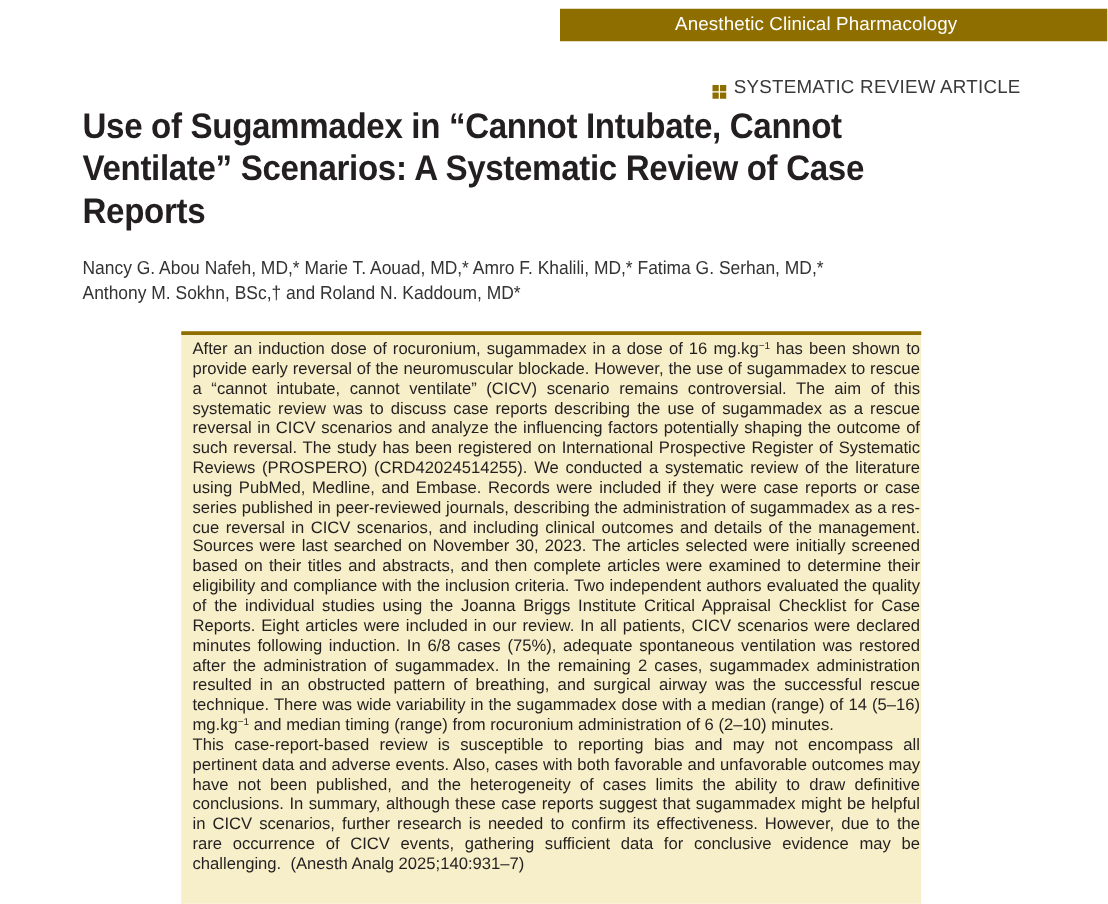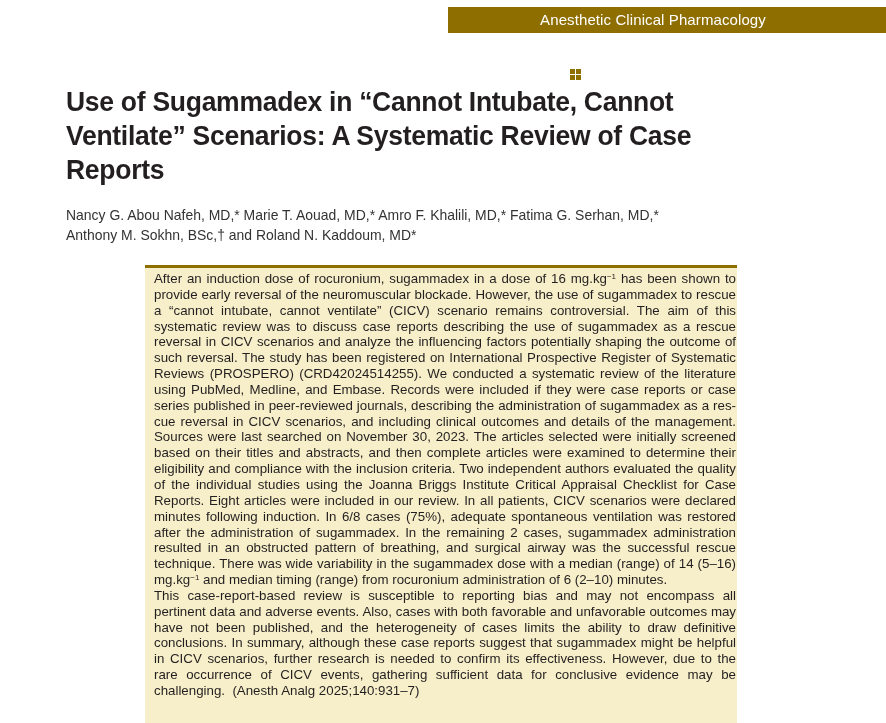--- a/index.html
+++ b/index.html
@@ -33,21 +33,21 @@
 <div class="journal-bar">
   <span>Anesthetic Clinical Pharmacology</span>
 </div>
 
 <div class="article-type">
   <span class="sq">
       <i></i>
       <i></i>
       <i></i>
       <i></i>
-    </span>
+    </span><span>SYSTEMATIC REVIEW ARTICLE</span>
 </div>
 
 <h1 class="title">Use of Sugammadex in “Cannot Intubate, Cannot Ventilate” Scenarios: A Systematic Review of Case Reports</h1>
 
 <div class="authors">
   <div>Nancy G. Abou Nafeh, MD,* Marie T. Aouad, MD,* Amro F. Khalili, MD,* Fatima G. Serhan, MD,*</div>
   <div>Anthony M. Sokhn, BSc,† and Roland N. Kaddoum, MD*</div>
 </div>
 
 <div class="abstract">

